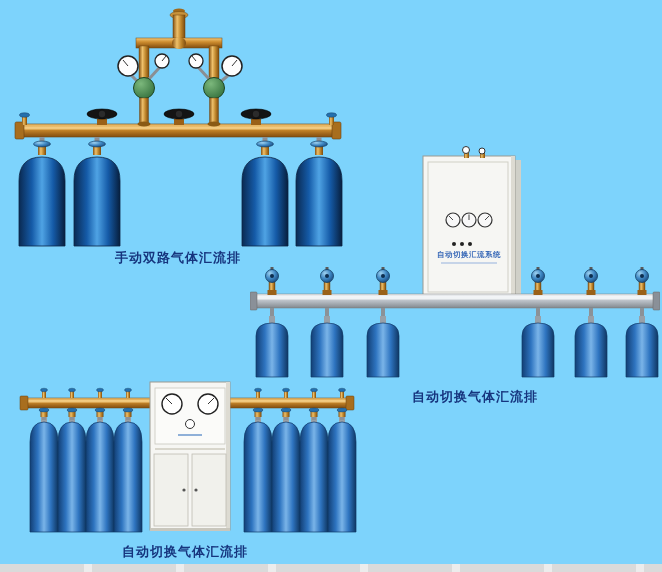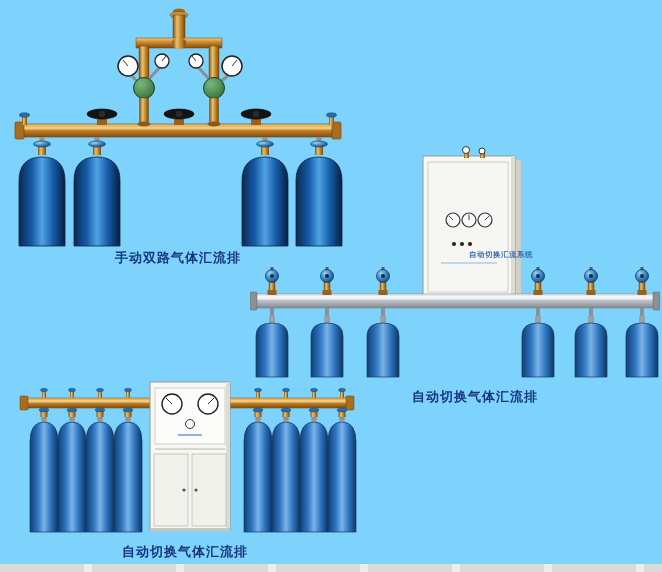--- a/index.html
+++ b/index.html
@@ -7,21 +7,21 @@
     position:relative;width:662px;height:572px;background:#7dd3fc;overflow:hidden;
     font-family:Liberation Mono, monospace;
   }
   .stage svg{position:absolute;display:block;}
   .caption{
     position:absolute;color:#16357e;font-weight:bold;font-size:13px;
     letter-spacing:1px;text-align:center;white-space:nowrap;
   }
   .cab-label{
     position:absolute;color:#3a6ab8;font-size:7.5px;line-height:9px;
-    font-weight:bold;text-align:center;letter-spacing:.5px;white-space:nowrap;overflow:hidden;padding-left:32px;
+    font-weight:bold;text-align:center;letter-spacing:.5px;white-space:nowrap;overflow:hidden;
   }
   .cab-subline{position:absolute;height:2px;background:#c6d4e8;}
   .bottom-strip{
     position:absolute;left:0;bottom:0;width:662px;height:8px;
     background:repeating-linear-gradient(90deg,#dadada 0 84px,#ececec 84px 92px);
   }
 </style>
 </head>
 <body>
 

